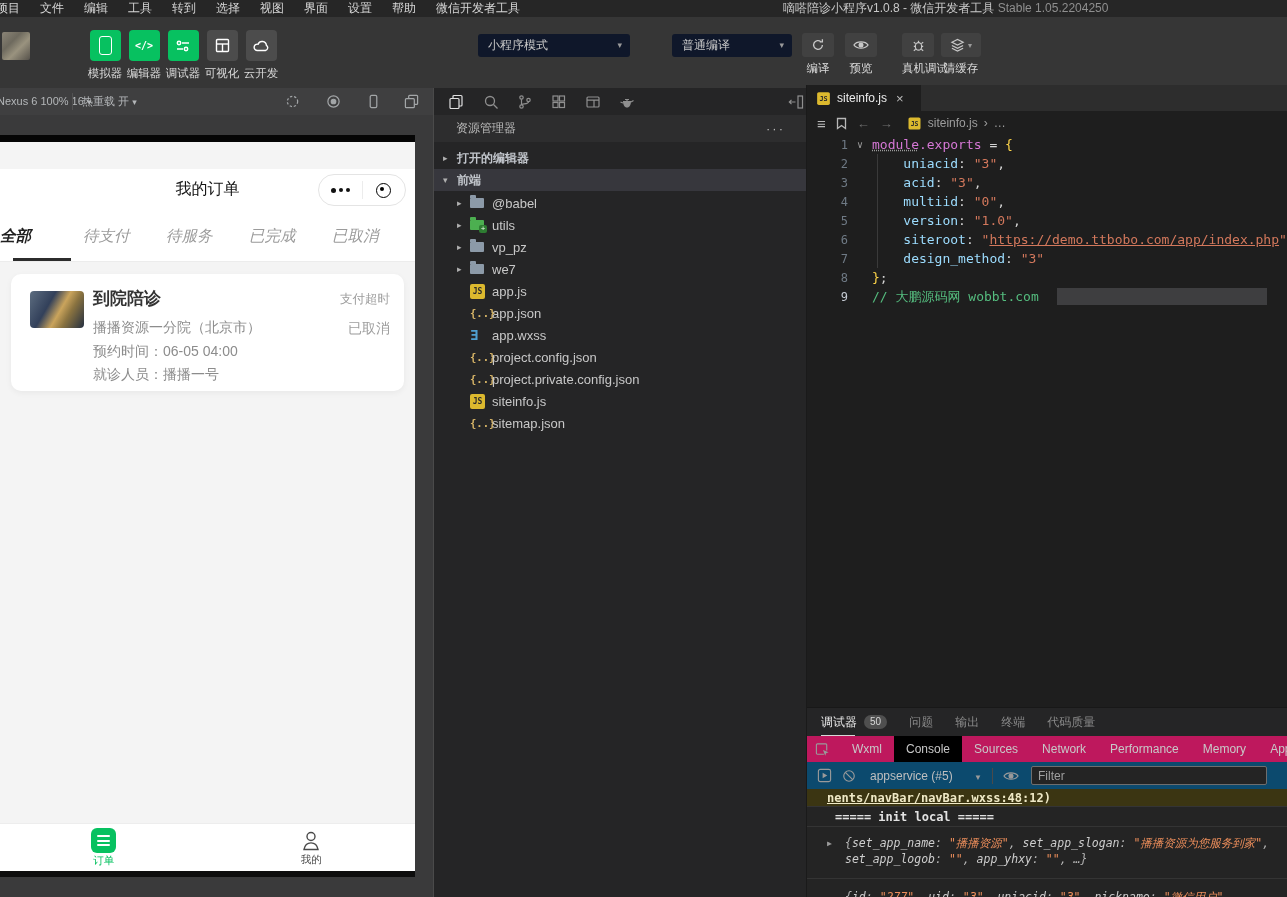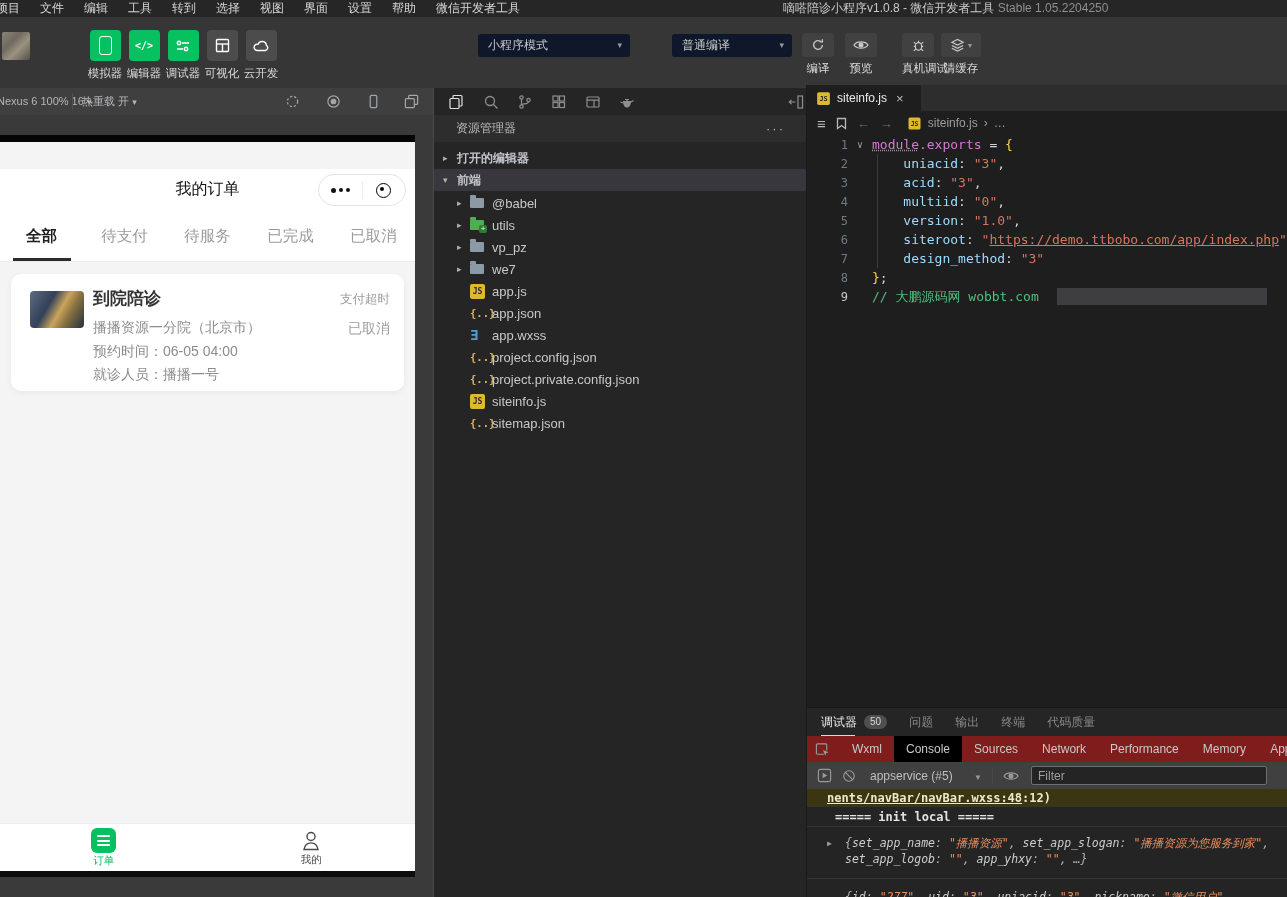--- a/index.html
+++ b/index.html
@@ -51,21 +51,21 @@
   .capsule{position:absolute;right:9px;top:5px;width:86px;height:30px;border:1px solid #e4e4e4;border-radius:16px;
            background:#fff;display:flex;align-items:center;cursor:pointer;}
   .capsule .dots{flex:1;display:flex;justify-content:center;gap:3px;}
   .capsule .dots i{width:4px;height:4px;border-radius:50%;background:#111;}
   .capsule .dots i:first-child{width:5px;height:5px;}
   .capsule .cdiv{width:1px;height:18px;background:#ececec;}
   .capsule .target{flex:1;display:flex;justify-content:center;}
   .capsule .target i{position:relative;width:13px;height:13px;border:1.5px solid #000;border-radius:50%;}
   .capsule .target i:after{content:"";position:absolute;left:3.2px;top:3.2px;width:4px;height:4px;border-radius:50%;background:#000;}
   .ptabs{position:absolute;left:0;top:78px;width:100%;height:48px;background:#fff;border-bottom:1px solid #ececec;display:flex;}
-  .ptab{position:relative;flex:1;text-align:center;line-height:46px;font-size:15.5px;color:#9b9b9b;cursor:pointer;}
+  .ptab{position:relative;flex:1;line-height:46px;font-size:15.5px;color:#9b9b9b;cursor:pointer;font-style:italic;}
   .ptab.active{color:#1f1f1f;font-weight:bold;}
   .ptab.active:after{content:"";position:absolute;left:50%;margin-left:-29px;bottom:0;width:58px;height:3px;background:#2c2c2c;}
   .card{position:absolute;left:11px;top:139px;width:393px;height:117px;background:#fff;border-radius:10px;
         box-shadow:0 2px 6px rgba(0,0,0,.05);cursor:pointer;}
   .thumb{position:absolute;left:19px;top:17px;width:54px;height:37px;border-radius:4px;
          background:linear-gradient(120deg,#5d6d80 0%,#32405a 35%,#caa45c 55%,#8a7340 70%,#232e40 100%);}
   .ctitle{position:absolute;left:82px;top:13px;font-size:17px;font-weight:bold;color:#333;}
   .cstat1{position:absolute;right:14px;top:17px;font-size:12.5px;color:#9d9d9d;}
   .cline1{position:absolute;left:82px;top:45px;font-size:14px;color:#8c8c8c;}
   .cstat2{position:absolute;right:14px;top:46px;font-size:14px;color:#9d9d9d;}
@@ -131,25 +131,25 @@
   .tk.str{color:#d3785c;} .tk.link{text-decoration:underline;}
   .tk.cmt{color:#55bd7f;}
   .iguide{position:absolute;left:70px;top:69px;width:1px;height:114px;background:#3a3a3a;}
   
   .debugpanel{position:absolute;left:807px;top:707px;width:480px;height:190px;background:#242424;border-top:1px solid #181818;overflow:hidden;}
   .drow1{position:absolute;left:0;top:0;width:100%;height:28px;background:#252526;display:flex;align-items:center;padding-left:14px;box-sizing:border-box;gap:22px;}
   .dtab{font-size:12px;color:#8a8a8a;white-space:nowrap;cursor:pointer;display:flex;align-items:center;gap:7px;}
   .dtab.active{color:#e8e8e8;position:relative;}
   .dtab.active:after{content:"";position:absolute;left:0;bottom:-6px;width:34px;height:2px;background:#d8d8d8;}
   .dbadge{background:#4f4f4f;color:#d8d8d8;font-size:10px;line-height:14px;padding:0 6px;border-radius:8px;}
-  .drow2{position:absolute;left:0;top:28px;width:100%;height:26px;background:#7f1d1d;display:flex;align-items:center;}
+  .drow2{position:absolute;left:0;top:28px;width:100%;height:26px;background:#be185d;display:flex;align-items:center;}
   .drow2 .insp{margin:0 10px 0 8px;color:#9a9a9a;cursor:pointer;}
   .dvtab{padding:0 12px;line-height:26px;font-size:12px;color:#c8c8c8;white-space:nowrap;cursor:pointer;}
   .dvtab.active{background:#000;}
-  .drow3{position:absolute;left:0;top:54px;width:100%;height:27px;background:#404040;border-bottom:1px solid #3a3a3a;display:flex;align-items:center;}
+  .drow3{position:absolute;left:0;top:54px;width:100%;height:27px;background:#0c4a6e;border-bottom:1px solid #3a3a3a;display:flex;align-items:center;}
   .drow3 .ic{color:#9a9a9a;margin-left:10px;cursor:pointer;flex:none;}
   .ctxsel{margin-left:14px;font-size:12px;color:#bfbfbf;cursor:pointer;white-space:nowrap;}
   .ctxsel .caret{font-size:8px;color:#9a9a9a;margin-left:18px;}
   .tdiv{width:1px;height:16px;background:#4a4a4a;margin-left:10px;flex:none;}
   .filter{margin-left:12px;width:222px;height:17px;background:#242424;border:1px solid #6e6e6e;border-radius:2px;
           color:#cfcfcf;font-size:12px;padding:0 6px;font-family:"Liberation Sans",sans-serif;outline:none;}
   .filter::placeholder{color:#9f9f9f;}
   .consoleout{position:absolute;left:0;top:81px;width:100%;font-family:"DejaVu Sans Mono",monospace;}
   .crow{position:relative;border-bottom:1px solid #343434;box-sizing:border-box;}
   .crow.warn{height:18px;line-height:18px;background:#3b3512;color:#efe9c6;font-size:12px;font-weight:bold;padding-left:20px;}

